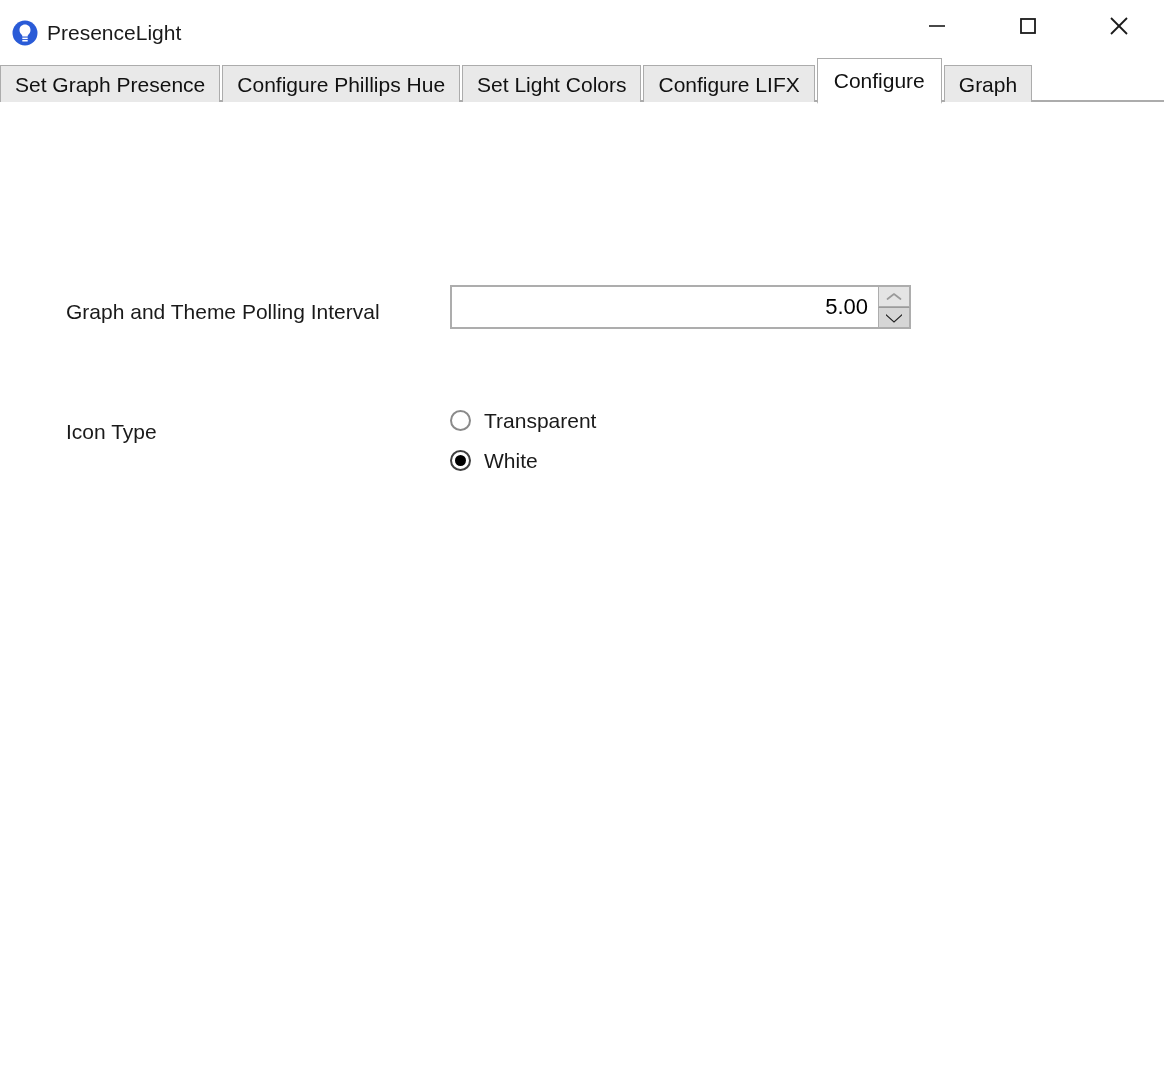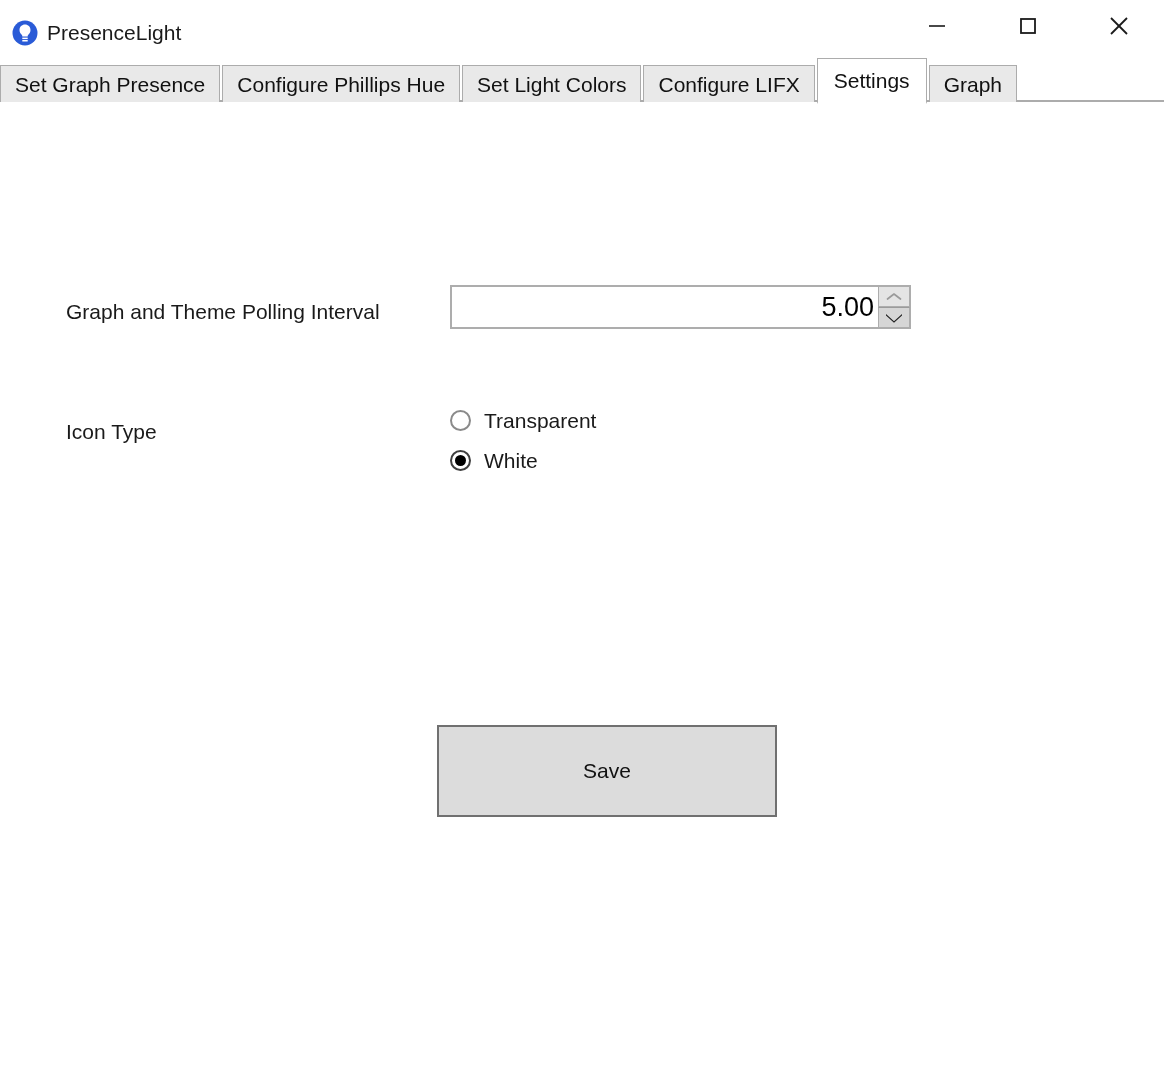--- a/index.html
+++ b/index.html
@@ -141,22 +141,22 @@
     box-sizing: border-box;
     display: flex;
     background: #ffffff;
     border: 2px solid #adadad;
   }
   .numeric-value {
     flex: 1 1 auto;
     display: flex;
     align-items: center;
     justify-content: flex-end;
-    padding-right: 4px;
-    font-size: 27px;
+    padding-right: 10px;
+    font-size: 22px;
     color: #000000;
     background: #ffffff;
   }
   .spin {
     flex: 0 0 auto;
     width: 32px;
     display: flex;
     flex-direction: column;
     align-self: stretch;
     margin: -1px -1px -1px 0;
@@ -264,21 +264,21 @@
   </div>
 </div>
 
 <div class="tabstrip">
   <div class="tabstrip-baseline"></div>
   <div class="tabs">
     <div class="tab">Set Graph Presence</div>
     <div class="tab">Configure Phillips Hue</div>
     <div class="tab">Set Light Colors</div>
     <div class="tab">Configure LIFX</div>
-    <div class="tab active">Settings</div>
+    <div class="tab active">Configure</div>
     <div class="tab">Graph</div>
   </div>
 </div>
 
 <div class="content">
 
   <div class="field-label" style="left:66px; top:198px;">Graph and Theme Polling Interval</div>
 
   <div class="numeric" style="left:450px; top:183px; width:461px; height:44px;">
     <div class="numeric-value">5.00</div>
@@ -306,15 +306,14 @@
       <span class="radio-label">Transparent</span>
     </div>
     <div class="radio-row checked">
       <span class="radio-mark">
         <span class="radio-dot"></span>
       </span>
       <span class="radio-label">White</span>
     </div>
   </div>
 
-  <button class="save-btn" style="left:437px; top:623px; width:340px; height:92px;">Save</button>
 
 </div>
 
 </body></html>

